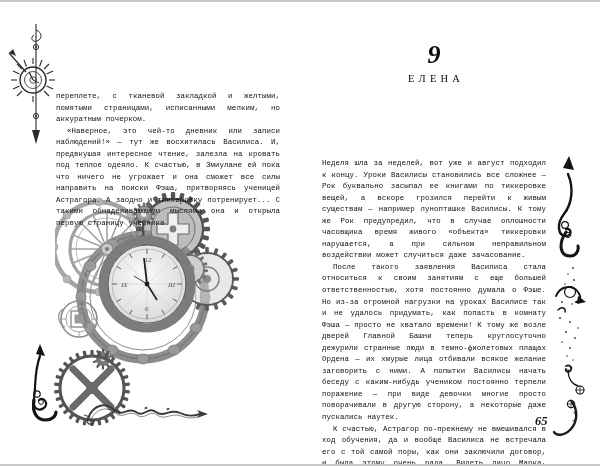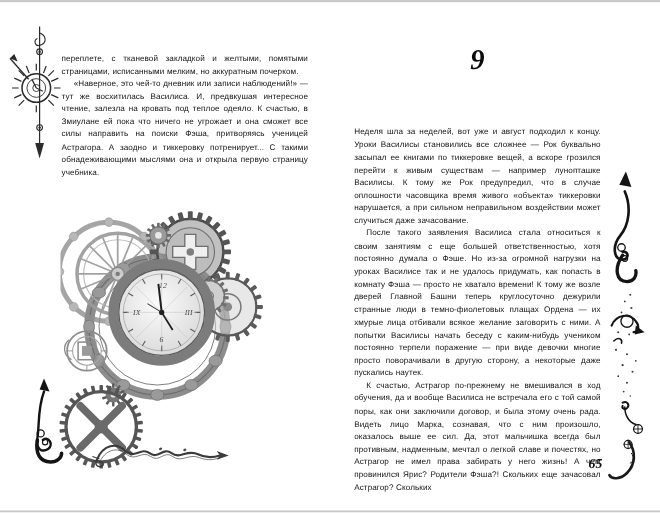--- a/index.html
+++ b/index.html
@@ -26,27 +26,28 @@
     height: 466px;
     width: 300px;
     box-sizing: border-box;
   }
   .page.left  { left: 0; }
   .page.right { left: 300px; }
 
   
   .body-text {
     position: absolute;
-    font-family: Liberation Sans, sans-serif;
+    font-family: Liberation Mono, monospace;
     font-size: 7.4px;
     line-height: 11.55px;
     text-align: justify;
     color: #111111;
     letter-spacing: 0.07px;
     word-spacing: 0.2px;
+    margin-top: 44px;
     -webkit-font-smoothing: antialiased;
   }
   .body-text p { margin: 0; }
   .body-text p.indent { text-indent: 11px; }
 
   .left-col {
     left: 56px;
     top: 45px;
     width: 224px;
   }
@@ -498,20 +499,21 @@
 
     <div class="body-text left-col">
       <p>переплете, с тканевой закладкой и желтыми, помятыми страницами, исписанными мелким, но аккуратным почерком.</p>
       <p class="indent">«Наверное, это чей-то дневник или записи наблюдений!» — тут же восхитилась Василиса. И, предвкушая интересное чтение, залезла на кровать под теплое одеяло. К счастью, в Змиулане ей пока что ничего не угрожает и она сможет все силы направить на поиски Фэша, притворяясь ученицей Астрагора. А заодно и тиккеровку потренирует... С такими обнадеживающими мыслями она и открыла первую страницу учебника.</p>
     </div>
   </div>
 
   <div class="page right">
 
     <div class="chapter-num">9</div>
+    <div class="chapter-title">ЕЛЕНА</div>
 
     <div class="body-text right-col">
       <p>Неделя шла за неделей, вот уже и август подходил к концу. Уроки Василисы становились все сложнее — Рок буквально засыпал ее книгами по тиккеровке вещей, а вскоре грозился перейти к живым существам — например лунопташке Василисы. К тому же Рок предупредил, что в случае оплошности часовщика время живого «объекта» тиккеровки нарушается, а при сильном неправильном воздействии может случиться даже зачасование.</p>
       <p class="indent">После такого заявления Василиса стала относиться к своим занятиям с еще большей ответственностью, хотя постоянно думала о Фэше. Но из-за огромной нагрузки на уроках Василисе так и не удалось придумать, как попасть в комнату Фэша — просто не хватало времени! К тому же возле дверей Главной Башни теперь круглосуточно дежурили странные люди в темно-фиолетовых плащах Ордена — их хмурые лица отбивали всякое желание заговорить с ними. А попытки Василисы начать беседу с каким-нибудь учеником постоянно терпели поражение — при виде девочки многие просто поворачивали в другую сторону, а некоторые даже пускались наутек.</p>
       <p class="indent">К счастью, Астрагор по-прежнему не вмешивался в ход обучения, да и вообще Василиса не встречала его с той самой поры, как они заключили договор, и была этому очень рада. Видеть лицо Марка, сознавая, что с ним произошло, оказалось выше ее сил. Да, этот мальчишка всегда был противным, надменным, мечтал о легкой славе и почестях, но Астрагор не имел права забирать у него жизнь! А чем провинился Ярис? Родители Фэша?! Скольких еще зачасовал Астрагор? Скольких</p>
     </div>
   </div>
 
   <div class="orn" id="orn-right-swirls">
     <svg width="44" height="246" viewBox="0 0 44 246">

